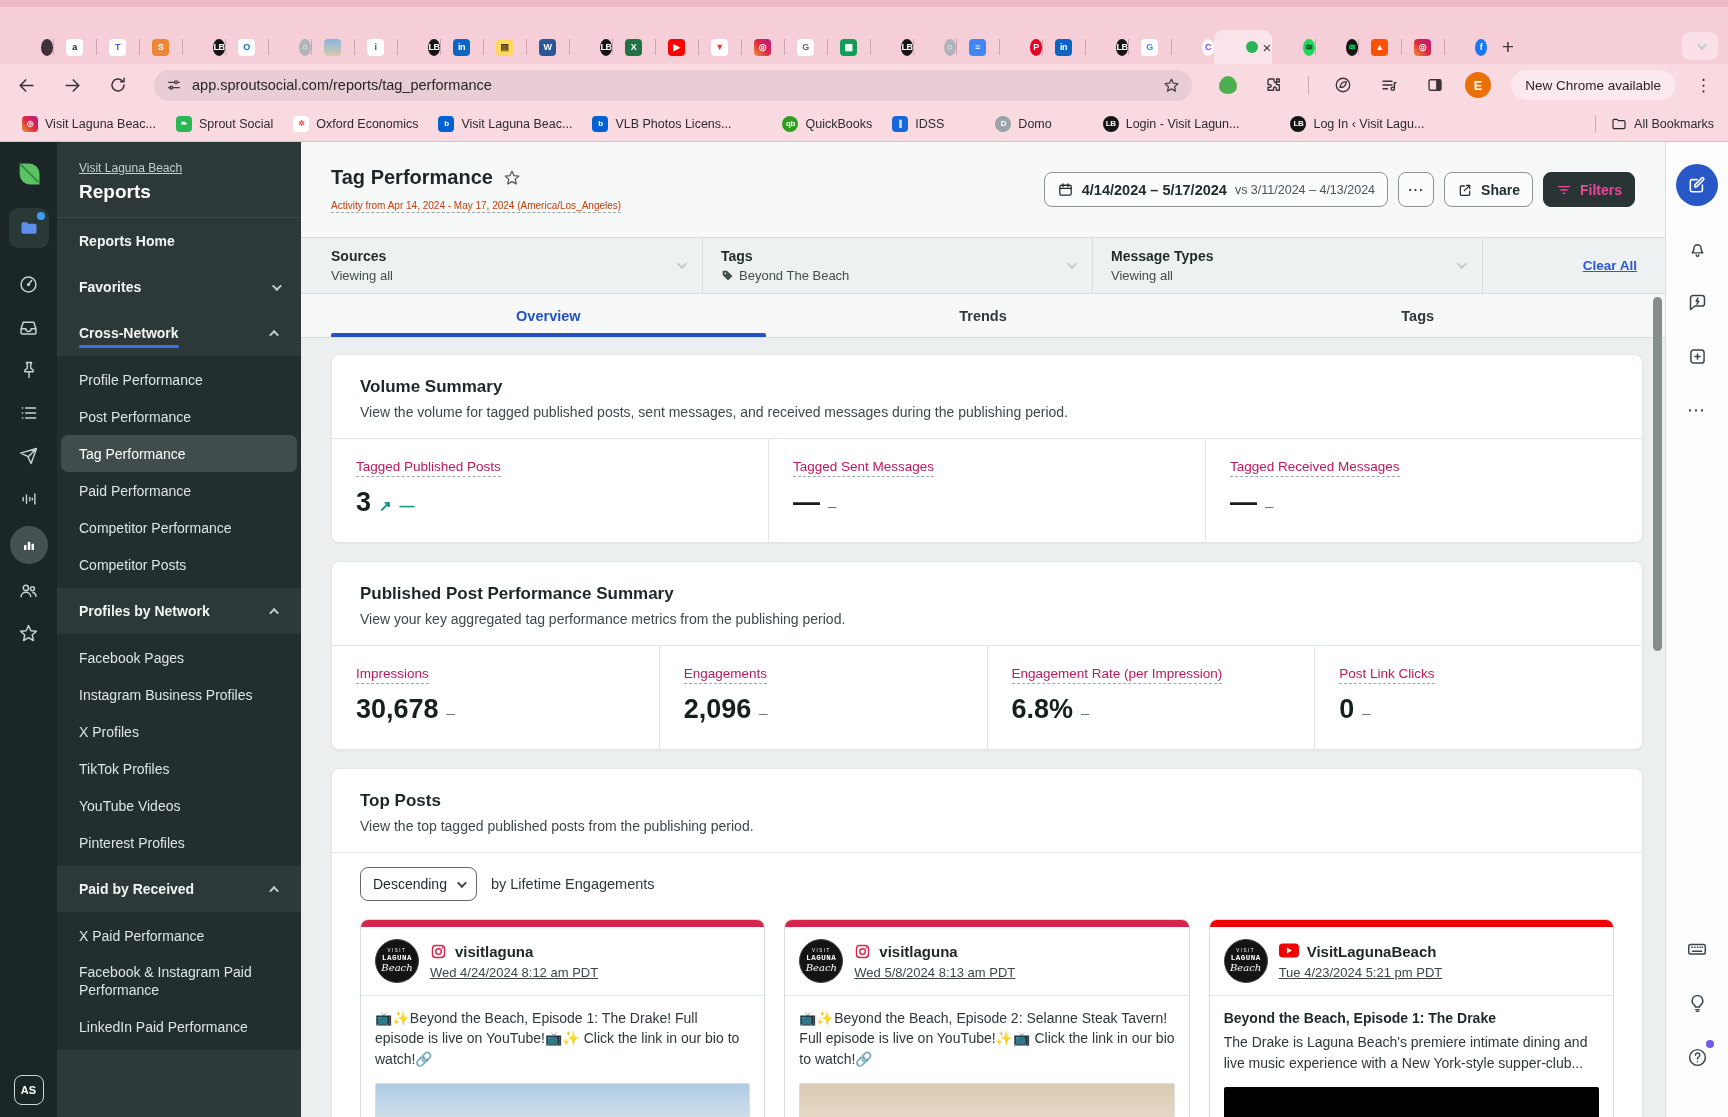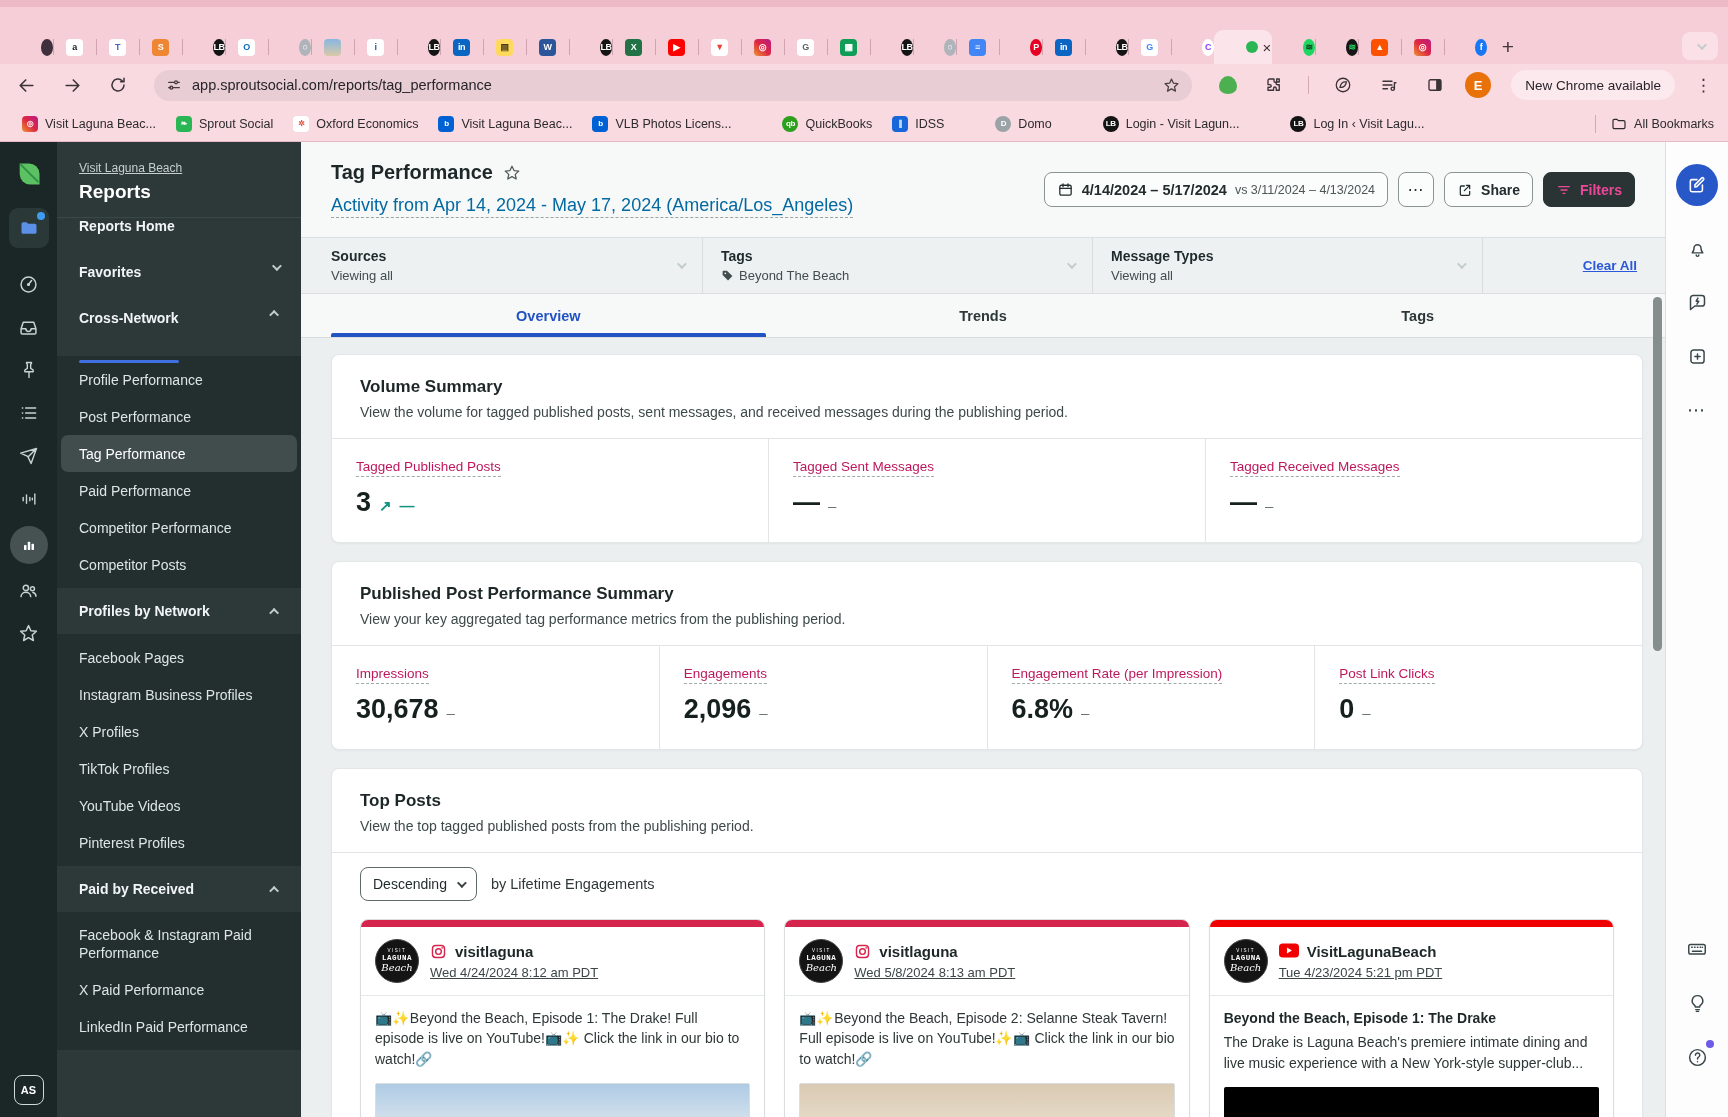--- a/index.html
+++ b/index.html
@@ -47,41 +47,41 @@
   .rail-logo { margin-bottom:14px; }
   .rail-folder { background:#2b3838; border-radius:9px; margin-bottom:16px; color:#5b8fe8; }
   .rail-folder .dot { position:absolute; top:4px; right:4px; width:8px; height:8px; border-radius:50%; background:#3e9df2; }
   .rail-chart { background:#465252; border-radius:50%; width:38px; height:38px; margin:4px 0 6px; }
   .rail-avatar { margin-top:auto; width:30px; height:30px; border:1.5px solid #cfd8d8; border-radius:8px; color:#fff; font-size:11px; font-weight:bold; display:flex; align-items:center; justify-content:center; cursor:pointer; }
 
   .sidenav { width:244px; background:#2d3838; color:#e9efef; flex:none; display:flex; flex-direction:column; overflow:hidden; }
   .nav-head { padding:16px 22px 14px; border-bottom:1px solid #3c4747; }
   .nav-account { font-size:12px; color:#c6cfcf; text-decoration:underline; cursor:pointer; display:inline-block; }
   .nav-title { font-size:19px; font-weight:bold; color:#fff; margin-top:5px; }
-  .nav-row { height:46px; display:flex; justify-content:space-between; padding:0 22px; font-size:14px; font-weight:bold; color:#f2f5f5; cursor:pointer; }
+  .nav-row { height:46px; display:flex; align-items:center; justify-content:space-between; padding:0 22px; font-size:14px; font-weight:bold; color:#f2f5f5; cursor:pointer; }
   .nav-row:first-of-type { margin-top:6px; }
   .nav-row .lbl { position:relative; }
   .nav-row.cn .lbl::after { content:""; position:absolute; left:0; right:0; bottom:-7px; height:3px; background:#3f6fe0; border-radius:2px; }
   .chev { width:7px; height:7px; border-right:2px solid #c2cccc; border-bottom:2px solid #c2cccc; display:inline-block; }
   .chev.down { transform:rotate(45deg) translateY(-2px); }
   .chev.up { transform:rotate(-135deg) translateY(-2px); }
   .nav-sub { background:#232e2e; padding:5px 4px; }
   .nav-item { height:37px; display:flex; align-items:center; padding:0 18px; font-size:14px; color:#dde5e5; border-radius:7px; cursor:pointer; }
   .nav-item.sel { background:#414d4d; color:#fff; }
   .nav-item.two { height:54px; line-height:1.3; }
   .nav-band { height:46px; display:flex; align-items:center; justify-content:space-between; padding:0 22px; font-size:14px; font-weight:bold; color:#f2f5f5; cursor:pointer; }
 
   
   .main { flex:1; display:flex; flex-direction:column; background:#ecefef; position:relative; overflow:hidden; }
   .main-header { height:95px; background:#f7f8f8; display:flex; align-items:center; padding:0 30px; }
   .mh-left { }
   .title-row { display:flex; align-items:center; gap:10px; }
   .page-title { font-size:20px; font-weight:bold; color:#1d2727; }
   .fav-star { color:#505a5a; cursor:pointer; }
-  .subtitle { font-size:18px; color:#0369a1; margin-top:11px; border-bottom:1px dashed #9aa4a4; display:inline-block; padding-bottom:1px; cursor:pointer; }
+  .subtitle { font-size:10px; color:#c2410c; margin-top:11px; border-bottom:1px dashed #9aa4a4; display:inline-block; padding-bottom:1px; cursor:pointer; }
   .mh-right { margin-left:auto; display:flex; align-items:center; gap:10px; }
   .btn { display:flex; align-items:center; gap:8px; border:1px solid #8a9494; background:#fbfcfc; border-radius:8px; height:35px; padding:0 12px; font-size:14px; color:#222c2c; cursor:pointer; white-space:nowrap; }
   .btn .strong { font-weight:bold; font-size:14.5px; }
   .btn .vs { font-size:12.5px; color:#4c5656; }
   .btn.icon-only { width:36px; padding:0; justify-content:center; font-size:16px; letter-spacing:1px; }
   .btn.share { font-weight:bold; }
   .btn.dark { background:#2a3434; border-color:#2a3434; color:#ec4899; font-weight:bold; }
 
   .filterbar { height:57px; background:#eef1f1; border-top:1px solid #dcdfdf; border-bottom:1px solid #dcdfdf; display:flex; align-items:stretch; padding:0 0 0 30px; }
   .fsec { width:372px; display:flex; align-items:center; justify-content:space-between; padding:0 18px 0 0; border-right:1px solid #d9dddd; margin-right:18px; cursor:pointer; }
@@ -488,22 +488,22 @@
           <div class="nav-item">X Profiles</div>
           <div class="nav-item">TikTok Profiles</div>
           <div class="nav-item">YouTube Videos</div>
           <div class="nav-item">Pinterest Profiles</div>
         </div>
       <div class="nav-band">
           <span>Paid by Received</span>
           <span class="chev up"></span>
         </div>
       <div class="nav-sub" id="nav-paid">
+          <div class="nav-item">X Paid Performance</div>
           <div class="nav-item two">Facebook &amp; Instagram Paid Performance</div>
-          <div class="nav-item">X Paid Performance</div>
           <div class="nav-item">LinkedIn Paid Performance</div>
         </div>
     </nav>
 
     <div class="main">
 
       <div class="main-header">
         <div class="mh-left">
           <div class="title-row">
             <span class="page-title">Tag Performance</span>

